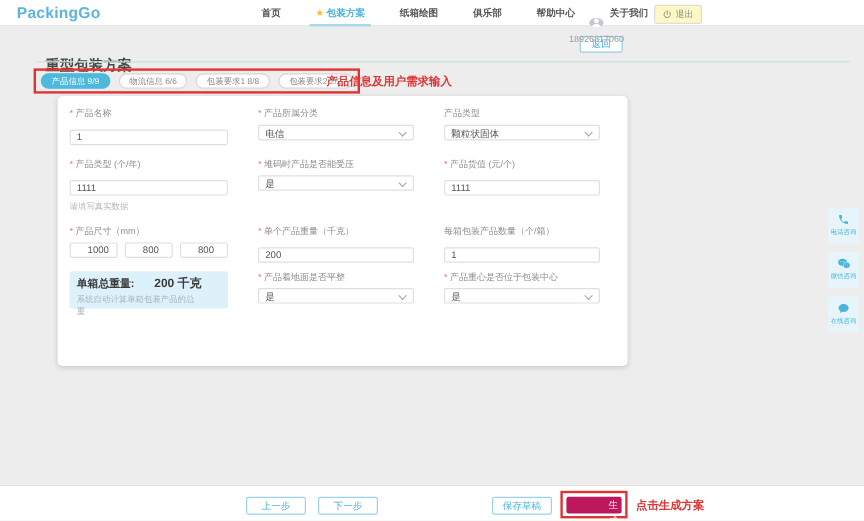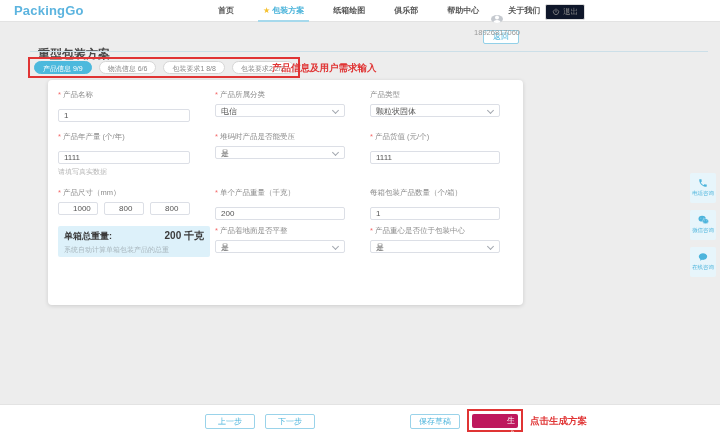--- a/index.html
+++ b/index.html
@@ -19,21 +19,21 @@
   .nav-item { position:relative; height:22px; line-height:22px; font-size:8px; font-weight:bold;
     color:#555; cursor:pointer; white-space:nowrap; }
   .nav-item.active { color:#49b3da; }
   .nav-item.active::after { content:""; position:absolute; left:-5px; right:-5px; bottom:0;
     height:2px; background:#a6d9ec; }
   .nav-star { color:#f6c12f; font-size:8px; margin-right:2px; }
   .avatar { width:12px; height:12px; border-radius:50%; background:#c5c9cf; display:flex;
     align-items:center; justify-content:center; overflow:hidden; }
   .phone { font-size:7.5px; color:#999; }
   .logout-btn { position:absolute; right:173px; top:4px; height:16px; padding:0 6px;
-    border:1px solid #ddd; border-radius:2px; background:#0f172a; color:#8a8a8a; font-size:7.5px;
+    border:1px solid #ddd; border-radius:2px; background:#fef9c3; color:#8a8a8a; font-size:7.5px;
     display:flex; align-items:center; gap:3px; cursor:pointer; }
   .userline { position:absolute; right:200px; top:15px; height:22px; display:flex; align-items:center; gap:5px;flex-direction:column; }
   
   .page-title { position:absolute; left:38px; top:46px; font-size:12px; font-weight:bold; color:#4a4a4a; }
   .back-btn { position:absolute; left:483px; top:30px; width:36px; height:14px;
     border:1px solid #92d0e8; border-radius:2px; background:#fdffff; color:#4cb4dc;
     font-size:8px; text-align:center; line-height:12px; cursor:pointer; }
   .title-divider { position:absolute; left:30px; top:51px; width:678px; height:1px; background:#ccdfe8; }
   
   .tabs-annotation-box { position:absolute; left:28px; top:57px; height:21px;
@@ -53,21 +53,21 @@
   .tinput { width:100%; height:13px; border:1px solid #dcdfe6; border-radius:2px;
     font-size:8px; color:#555; padding:0 5px; background:#fff;
     font-family:"Liberation Sans","DejaVu Sans",sans-serif; }
   .select { position:relative; width:100%; height:13px; line-height:11px; border:1px solid #dcdfe6;
     border-radius:2px; font-size:8px; color:#555; padding:1px 16px 0 5px; background:#fff; cursor:pointer; }
   .caret { position:absolute; right:6px; top:3px; width:5px; height:5px;
     border-right:1px solid #a3a8b0; border-bottom:1px solid #a3a8b0; transform:rotate(45deg); }
   .hint { font-size:7px; color:#b5b5b5; margin-top:3px; }
   .dim-row { display:flex; gap:6px; }
   .dim-row .tinput { width:40px;padding-left:14px; }
-  .totalbox { width:152px; height:31px; background:#ddf1fa; border-radius:2px; padding:3px 6px 0 6px; }
+  .totalbox { width:132px; height:31px; background:#ddf1fa; border-radius:2px; padding:3px 22px 0 6px; }
   .totalbox .line1 { display:flex; justify-content:space-between; align-items:baseline; }
   .total-label { font-size:9px; font-weight:bold; color:#3a3a3a; }
   .total-value { font-size:10px; font-weight:bold; color:#3a3a3a; }
   .totalbox .hint { margin-top:2px; color:#a8b6bd; }
   
   .consult { position:absolute; right:4px; top:173px; width:26px; display:flex; flex-direction:column; gap:7px; }
   .consult-item { height:30px; background:#e7f5fb; border-radius:2px; display:flex; flex-direction:column;
     align-items:center; justify-content:center; gap:1px; cursor:pointer; }
   .consult-item .clabel { font-size:6px; color:#4cb4dc; transform:scale(.9); white-space:nowrap; }
   
@@ -139,21 +139,21 @@
     <div class="field">
       <div class="flabel req">产品所属分类</div>
       <div class="select"><span>电信</span><span class="caret"></span></div>
     </div>
     <div class="field">
       <div class="flabel">产品类型</div>
       <div class="select"><span>颗粒状固体</span><span class="caret"></span></div>
     </div>
 
     <div class="field">
-      <div class="flabel req">产品年产量 (个/年)</div>
+      <div class="flabel req">产品类型 (个/年)</div>
       <input class="tinput" value="1111" style="">
       <div class="hint">请填写真实数据</div>
     </div>
     <div class="field">
       <div class="flabel req">堆码时产品是否能受压</div>
       <div class="select"><span>是</span><span class="caret"></span></div>
     </div>
     <div class="field">
       <div class="flabel req">产品货值 (元/个)</div>
       <input class="tinput" value="1111" style="">

